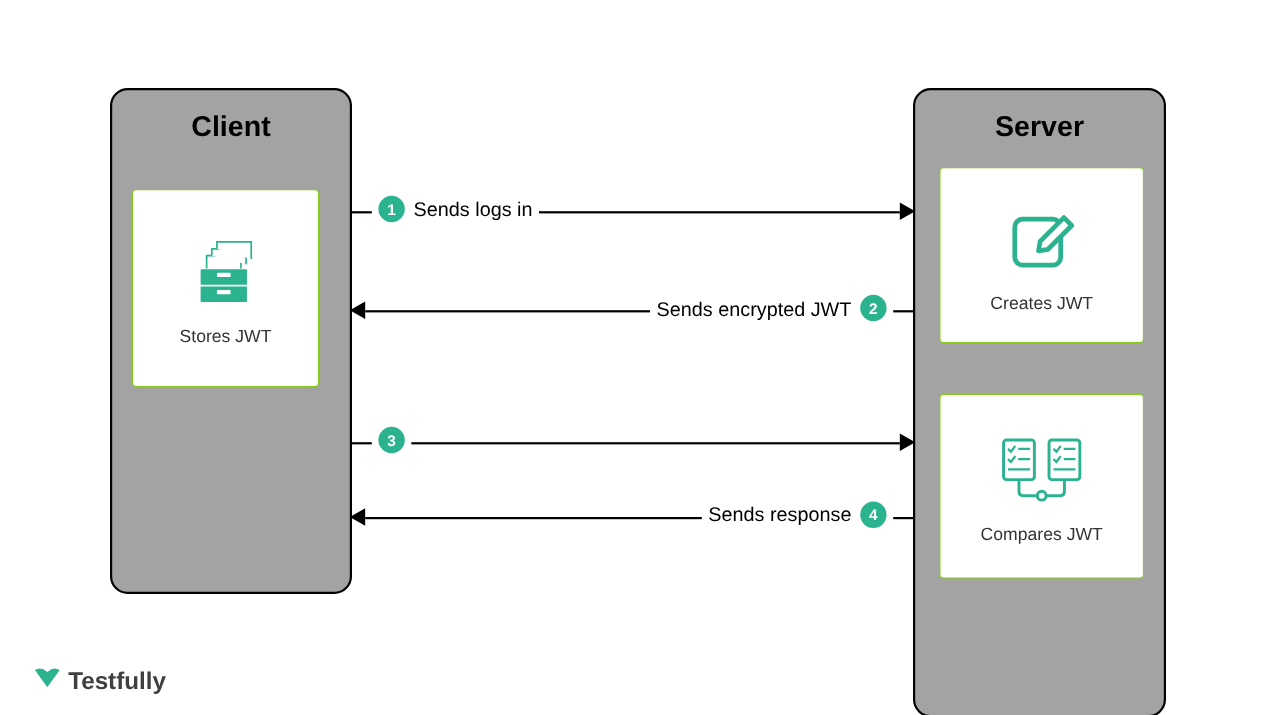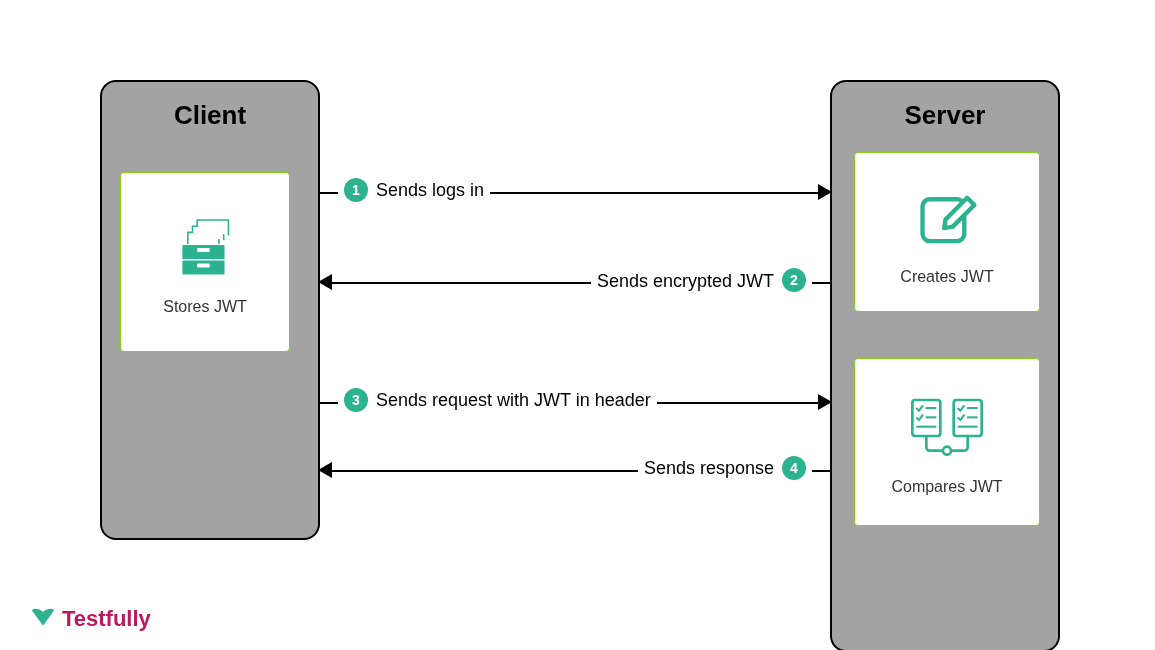--- a/index.html
+++ b/index.html
@@ -140,21 +140,21 @@
       left: 30px;
       bottom: 18px;
       display: flex;
       align-items: center;
       gap: 6px;
     }
     .logo-text {
       font-family: Arial, sans-serif;
       font-size: 22px;
       font-weight: 800;
-      color: #be185d;
+      color: #404040;
     }
   </style>
 </head>
 <body>
 
 <div class="diagram">
 
   <div class="box client-box">
     <div class="box-title">Client</div>
     <div class="card client-card">
@@ -224,21 +224,20 @@
       <span>Sends encrypted JWT</span>
       <span class="badge">2</span>
     </div>
   </div>
 
   <div class="arrow-group" style="top:388px;">
     <div class="arrow-line" style="left:0; width:498px;"></div>
     <div class="arrow-head-right"></div>
     <div class="arrow-label" style="left:18px;">
       <span class="badge">3</span>
-      <span>Sends request with JWT in header</span>
     </div>
   </div>
 
   <div class="arrow-group" style="top:456px;">
     <div class="arrow-line" style="left:12px; width:498px;"></div>
     <div class="arrow-head-left"></div>
     <div class="arrow-label" style="right:18px;align-items:center;">
       <span>Sends response</span>
       <span class="badge">4</span>
     </div>

